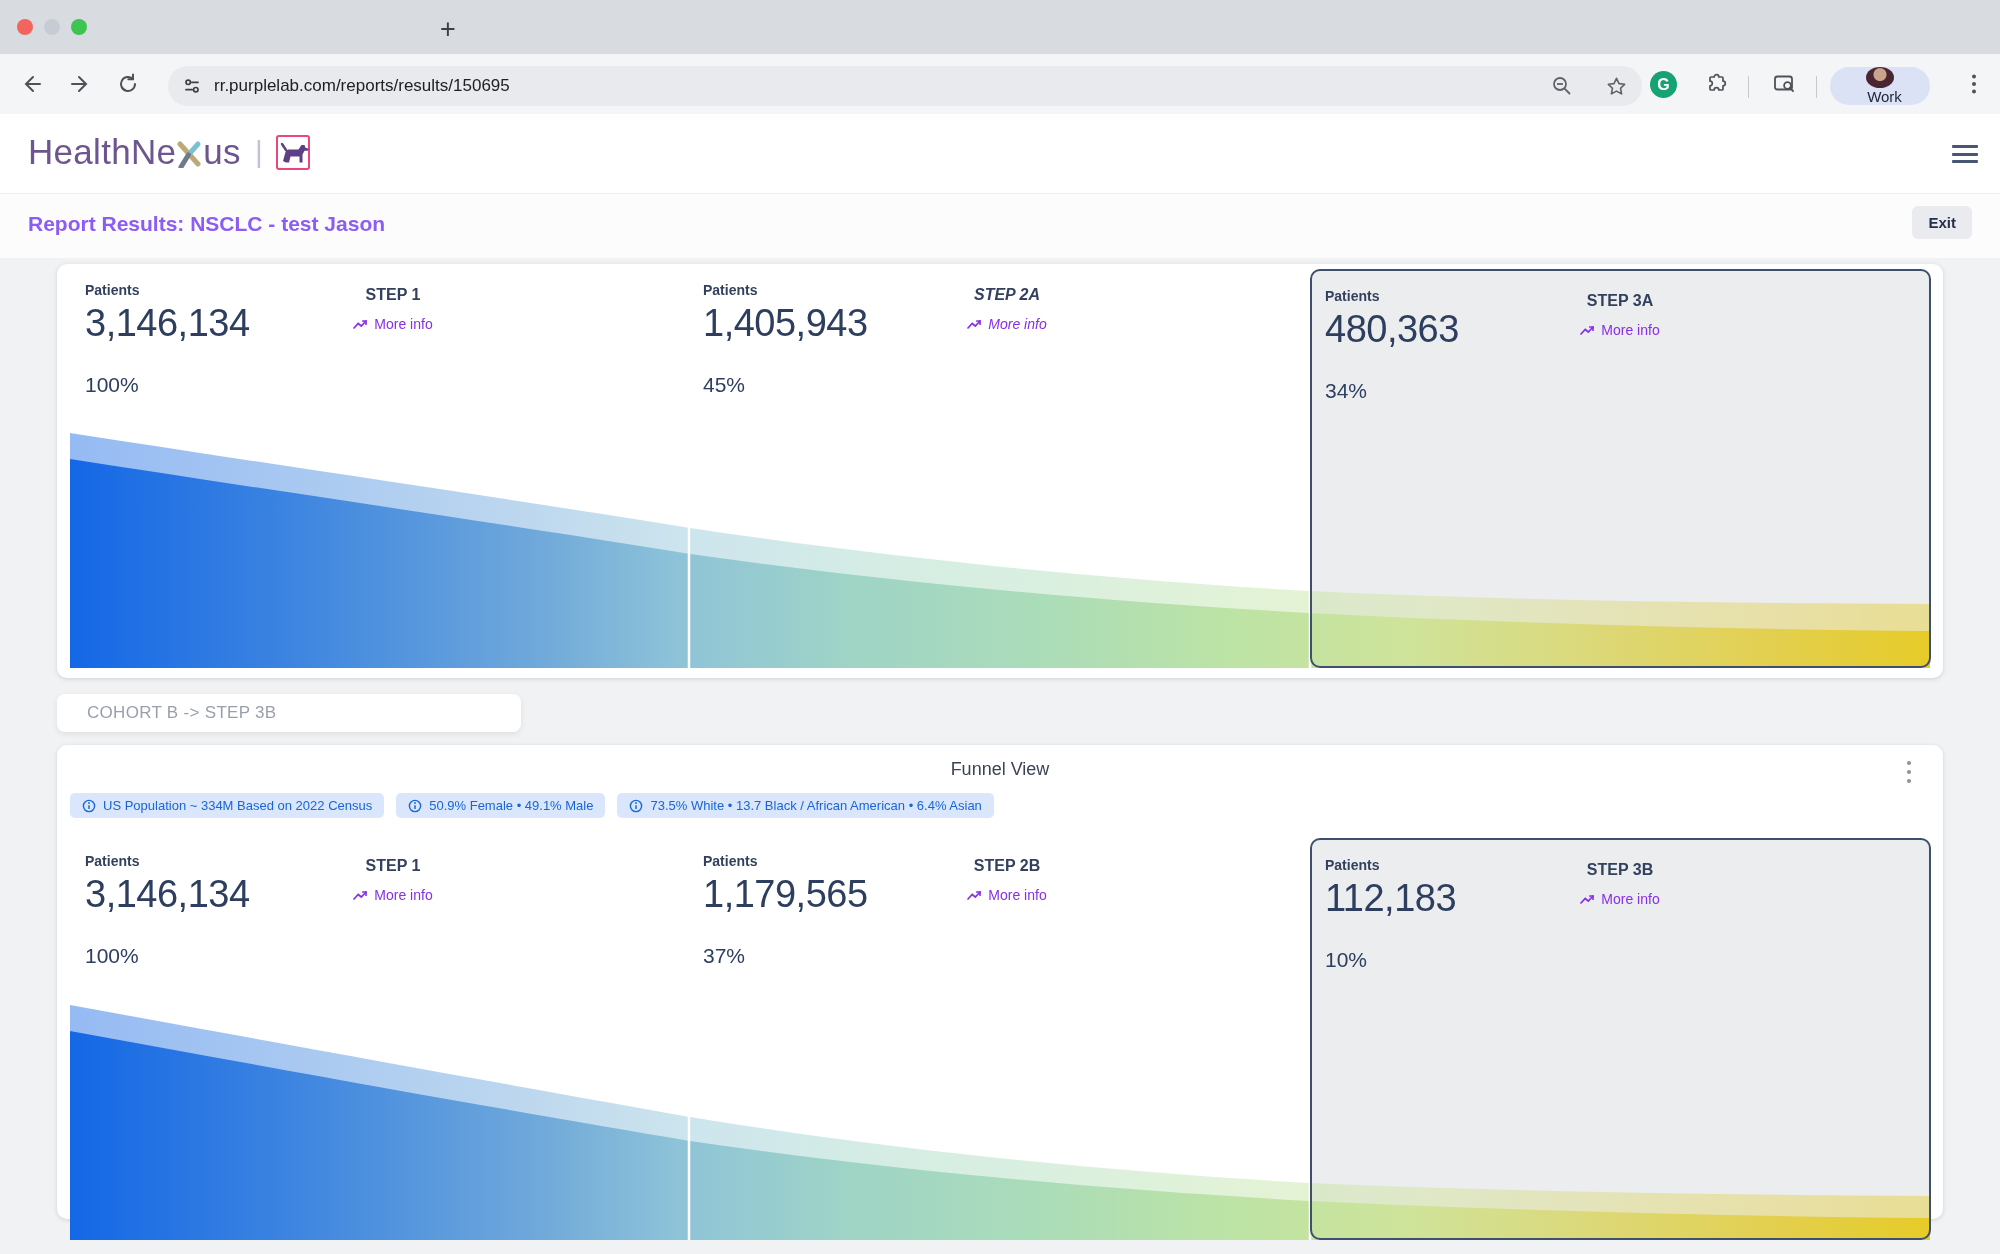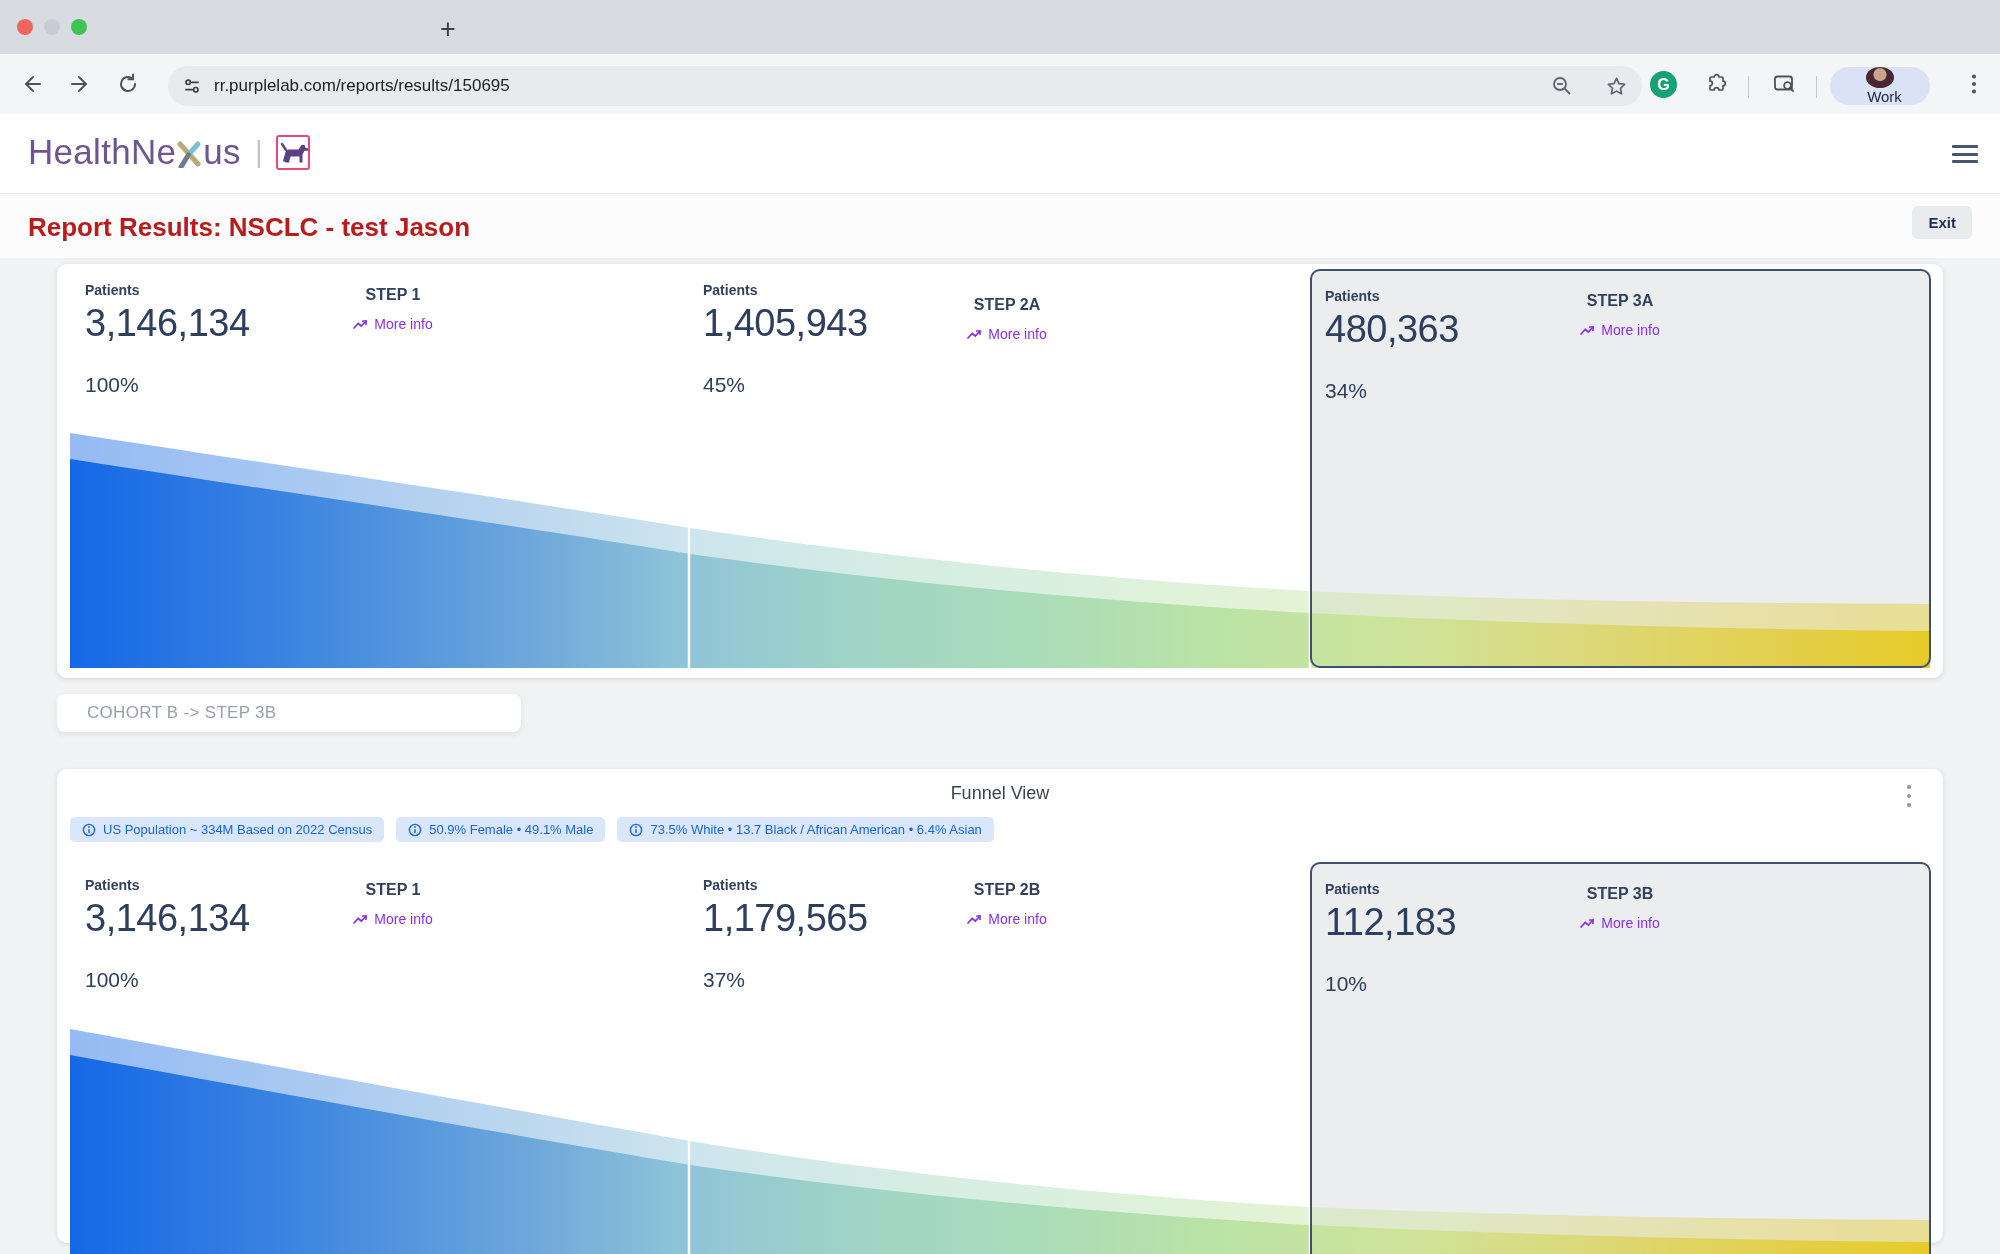--- a/index.html
+++ b/index.html
@@ -36,30 +36,30 @@
   .appheader { position:absolute; left:0; top:114px; width:2000px; height:80px; background:#ffffff; border-bottom:1px solid #ececef; }
   .brand { position:absolute; left:28px; top:18px; display:flex; align-items:center; }
   .brand-text { font-size:35px; color:#6d5590; font-weight:500; letter-spacing:0.3px; }
   .brand-x { display:inline-block; margin:0 1px; }
   .brand-sep { font-size:30px; color:#c8bfd6; margin:0 12px 0 14px; font-weight:300; }
   .dogbox { width:36px; height:38px; }
   .hamburger { position:absolute; right:22px; top:31px; width:26px; height:18px; display:flex; flex-direction:column; justify-content:space-between; }
   .hamburger span { display:block; height:3px; background:#475772; border-radius:1px; }
 
   .titlerow { position:absolute; left:0; top:194px; width:2000px; height:64px; background:#fcfcfd; }
-  .page-title { position:absolute; left:28px; top:18px; font-size:26px; font-weight:bold; color:#b91c1c; }
+  .page-title { position:absolute; left:28px; top:18px; font-size:21px; font-weight:bold; color:#8b5cf6; }
   .exit-btn { position:absolute; right:28px; top:12px; background:#e9ebee; border:none; border-radius:6px;
               padding:8px 16px; font-size:15px; font-weight:bold; color:#25304d; font-family:inherit; }
 
   
   .content { position:absolute; left:0; top:258px; width:2000px; height:996px; background:#f1f2f4; }
   .card { position:absolute; left:57px; width:1886px; background:#ffffff; border-radius:10px;
           box-shadow:0 1px 4px rgba(60,64,67,.18); }
   .card-a { top:6px; height:414px; }
-  .card-b { top:511px; height:474px; }
+  .card-b { top:487px; height:474px; }
   .subcard { position:absolute; width:621px; background:#ebedee; border-radius:10px; }
   .subcard-border { position:absolute; width:621px; border:2px solid #3f506e; border-radius:10px; z-index:3; pointer-events:none; }
   .stat { position:absolute; z-index:2; }
   .stat-label { font-size:14px; font-weight:bold; color:#33415e; }
   .stat-value { font-size:38px; font-weight:normal; color:#2d3e5f; letter-spacing:-0.5px; margin-top:4px; }
   .stat-pct { font-size:21px; color:#2d3e5f; margin-top:28px; }
   .stephdr { position:absolute; width:300px; text-align:center; z-index:2; }
   .step-name { font-size:16px; font-weight:bold; color:#33415e; }
   .more-info { display:inline-flex; align-items:center; gap:6px; margin-top:12px; color:#872fe8; font-size:14px; cursor:pointer; text-decoration:none; }
   .funnel { position:absolute; left:13px; width:1860px; height:235px; z-index:1; }
@@ -219,21 +219,21 @@
           </svg>
         <span>More info</span>
       </a>
     </div>
 
     <div class="stat" style="left:646px; top:18px;">
       <div class="stat-label">Patients</div>
       <div class="stat-value">1,405,943</div>
       <div class="stat-pct">45%</div>
     </div>
-    <div class="stephdr" style="left:800px; top:32px;">
+    <div class="stephdr" style="left:800px; top:22px;font-style:italic;">
       <div class="step-name">STEP 2A</div>
       <a class="more-info">
         <svg width="15" height="11" viewBox="0 0 15 11">
             <path d="M1 9 L5.2 4.5 L8.3 7 L13 2" stroke="#872fe8" stroke-width="1.7" fill="none" stroke-linecap="round"></path>
             <path d="M9.8 2 H13 V5.2" stroke="#872fe8" stroke-width="1.7" fill="none" stroke-linecap="round"></path>
           </svg>
         <span>More info</span>
       </a>
     </div>
 

